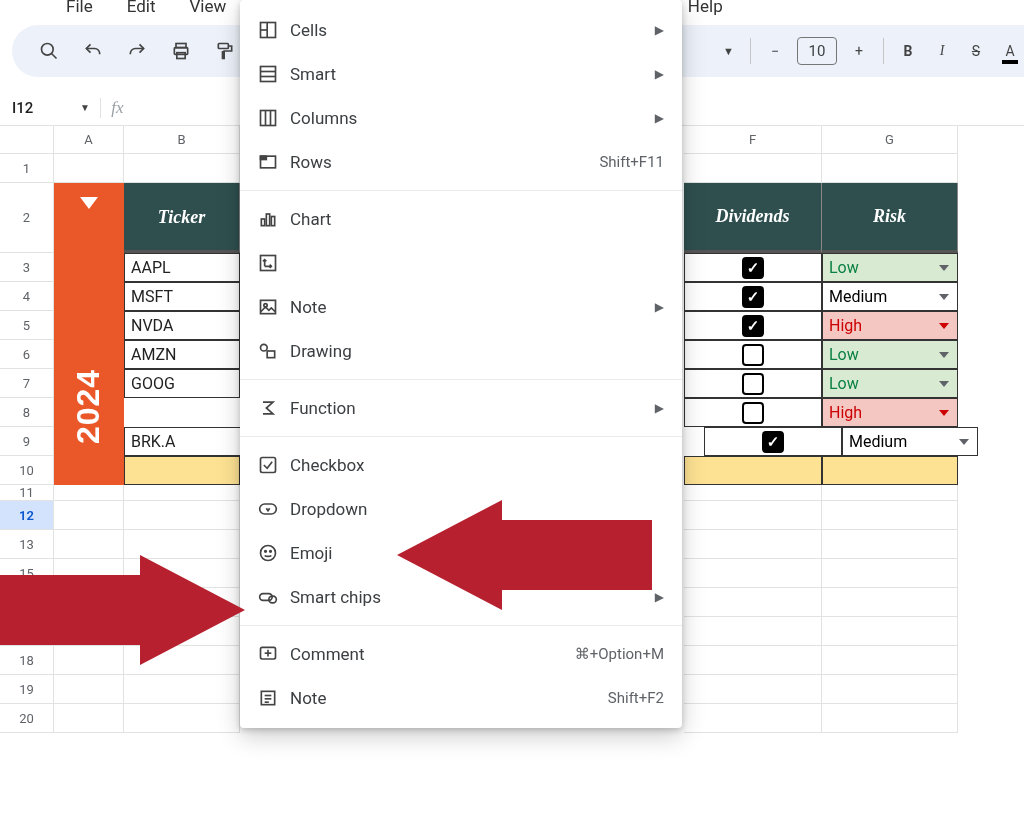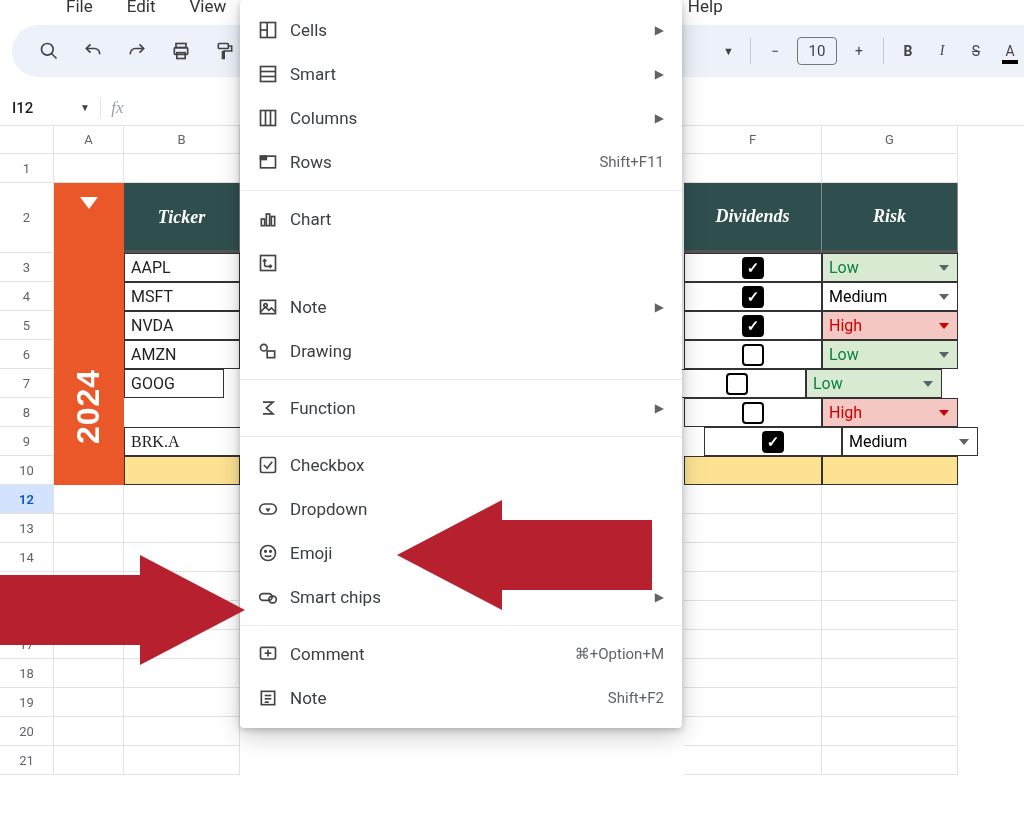--- a/index.html
+++ b/index.html
@@ -416,21 +416,21 @@
         <div class="cell" style="width: 148px; visibility: hidden;"></div>
         <div class="cell" style="width: 148px; visibility: hidden;"></div>
         <div class="cell chk-cell data-bordered" style="width: 138px;">
           <div class="chk"></div>
         </div>
         <div class="cell risk-cell risk-low data-bordered" style="width: 136px;">Low<div class="risk-tri"></div></div>
       </div>
       <div class="row">
         <div class="rowh">7</div>
         <div class="cell" style="width: 70px;"></div>
-        <div class="cell data-bordered" style="width: 100px;">GOOG</div>
+        <div class="cell data-bordered" style="width: 116px;">GOOG</div>
         <div class="cell" style="width: 148px; visibility: hidden;"></div>
         <div class="cell" style="width: 148px; visibility: hidden;"></div>
         <div class="cell" style="width: 148px; visibility: hidden;"></div>
         <div class="cell chk-cell data-bordered" style="width: 138px;">
           <div class="chk"></div>
         </div>
         <div class="cell risk-cell risk-low data-bordered" style="width: 136px;">Low<div class="risk-tri"></div></div>
       </div>
       <div class="row">
         <div class="rowh">8</div>
@@ -440,39 +440,49 @@
         <div class="cell" style="width: 148px; visibility: hidden;"></div>
         <div class="cell" style="width: 148px; visibility: hidden;"></div>
         <div class="cell chk-cell data-bordered" style="width: 138px;">
           <div class="chk"></div>
         </div>
         <div class="cell risk-cell risk-high data-bordered" style="width: 136px;">High<div class="risk-tri"></div></div>
       </div>
       <div class="row">
         <div class="rowh">9</div>
         <div class="cell" style="width: 70px;"></div>
-        <div class="cell data-bordered" style="width: 136px; font-family: Liberation Serif, serif;">BRK.A</div>
+        <div class="cell data-bordered" style="width: 136px;">BRK.A</div>
         <div class="cell" style="width: 148px; visibility: hidden;"></div>
         <div class="cell" style="width: 148px; visibility: hidden;"></div>
         <div class="cell" style="width: 148px; visibility: hidden;"></div>
         <div class="cell chk-cell data-bordered" style="width: 138px;">
           <div class="chk checked">✓</div>
         </div>
         <div class="cell risk-cell risk-med data-bordered" style="width: 136px;">Medium<div class="risk-tri"></div></div>
       </div>
       <div class="row">
         <div class="rowh">10</div>
         <div class="cell" style="width: 70px;"></div>
         <div class="cell data-bordered" style="width: 116px; background: rgb(253, 226, 147);"></div>
         <div class="cell" style="width: 148px; visibility: hidden;"></div>
         <div class="cell" style="width: 148px; visibility: hidden;"></div>
         <div class="cell" style="width: 148px; visibility: hidden;"></div>
         <div class="cell chk-cell data-bordered" style="width: 138px; background: rgb(253, 226, 147);"></div>
         <div class="cell risk-cell data-bordered" style="width: 136px; background: rgb(253, 226, 147);"></div>
       </div>
+      <div class="row" style="height: 16px;">
+        <div class="rowh" style="line-height: 16px;">11</div>
+        <div class="cell" style="width: 70px;"></div>
+        <div class="cell" style="width: 116px; background: rgb(255, 255, 255);"></div>
+        <div class="cell" style="width: 148px; visibility: hidden;"></div>
+        <div class="cell" style="width: 148px; visibility: hidden;"></div>
+        <div class="cell" style="width: 148px; visibility: hidden;"></div>
+        <div class="cell chk-cell" style="width: 138px;"></div>
+        <div class="cell risk-cell" style="width: 136px;"></div>
+      </div>
       <div class="row">
         <div class="rowh selected-rowh">12</div>
         <div class="cell" style="width: 70px;"></div>
         <div class="cell" style="width: 116px;"></div>
         <div class="cell" style="width: 148px; visibility: hidden;"></div>
         <div class="cell" style="width: 148px; visibility: hidden;"></div>
         <div class="cell" style="width: 148px; visibility: hidden;"></div>
         <div class="cell chk-cell" style="width: 138px;"></div>
         <div class="cell risk-cell" style="width: 136px;"></div>
       </div>
@@ -480,30 +490,20 @@
         <div class="rowh">13</div>
         <div class="cell" style="width: 70px;"></div>
         <div class="cell" style="width: 116px;"></div>
         <div class="cell" style="width: 148px; visibility: hidden;"></div>
         <div class="cell" style="width: 148px; visibility: hidden;"></div>
         <div class="cell" style="width: 148px; visibility: hidden;"></div>
         <div class="cell chk-cell" style="width: 138px;"></div>
         <div class="cell risk-cell" style="width: 136px;"></div>
       </div>
       <div class="row">
-        <div class="rowh">14</div>
-        <div class="cell" style="width: 70px;"></div>
-        <div class="cell" style="width: 116px;"></div>
-        <div class="cell" style="width: 148px; visibility: hidden;"></div>
-        <div class="cell" style="width: 148px; visibility: hidden;"></div>
-        <div class="cell" style="width: 148px; visibility: hidden;"></div>
-        <div class="cell chk-cell" style="width: 138px;"></div>
-        <div class="cell risk-cell" style="width: 136px;"></div>
-      </div>
-      <div class="row">
         <div class="rowh">15</div>
         <div class="cell" style="width: 70px;"></div>
         <div class="cell" style="width: 116px;"></div>
         <div class="cell" style="width: 148px; visibility: hidden;"></div>
         <div class="cell" style="width: 148px; visibility: hidden;"></div>
         <div class="cell" style="width: 148px; visibility: hidden;"></div>
         <div class="cell chk-cell" style="width: 138px;"></div>
         <div class="cell risk-cell" style="width: 136px;"></div>
       </div>
       <div class="row">
@@ -541,30 +541,20 @@
         <div class="cell" style="width: 70px;"></div>
         <div class="cell" style="width: 116px;"></div>
         <div class="cell" style="width: 148px; visibility: hidden;"></div>
         <div class="cell" style="width: 148px; visibility: hidden;"></div>
         <div class="cell" style="width: 148px; visibility: hidden;"></div>
         <div class="cell chk-cell" style="width: 138px;"></div>
         <div class="cell risk-cell" style="width: 136px;"></div>
       </div>
       <div class="row">
         <div class="rowh">20</div>
-        <div class="cell" style="width: 70px;"></div>
-        <div class="cell" style="width: 116px;"></div>
-        <div class="cell" style="width: 148px; visibility: hidden;"></div>
-        <div class="cell" style="width: 148px; visibility: hidden;"></div>
-        <div class="cell" style="width: 148px; visibility: hidden;"></div>
-        <div class="cell chk-cell" style="width: 138px;"></div>
-        <div class="cell risk-cell" style="width: 136px;"></div>
-      </div>
-      <div class="row">
-        <div class="rowh">21</div>
         <div class="cell" style="width: 70px;"></div>
         <div class="cell" style="width: 116px;"></div>
         <div class="cell" style="width: 148px; visibility: hidden;"></div>
         <div class="cell" style="width: 148px; visibility: hidden;"></div>
         <div class="cell" style="width: 148px; visibility: hidden;"></div>
         <div class="cell chk-cell" style="width: 138px;"></div>
         <div class="cell risk-cell" style="width: 136px;"></div>
       </div>
     </div>
 <div class="year-cell" style="position: absolute; left: 54px; top: 57px; width: 70px; height: 302px;">

